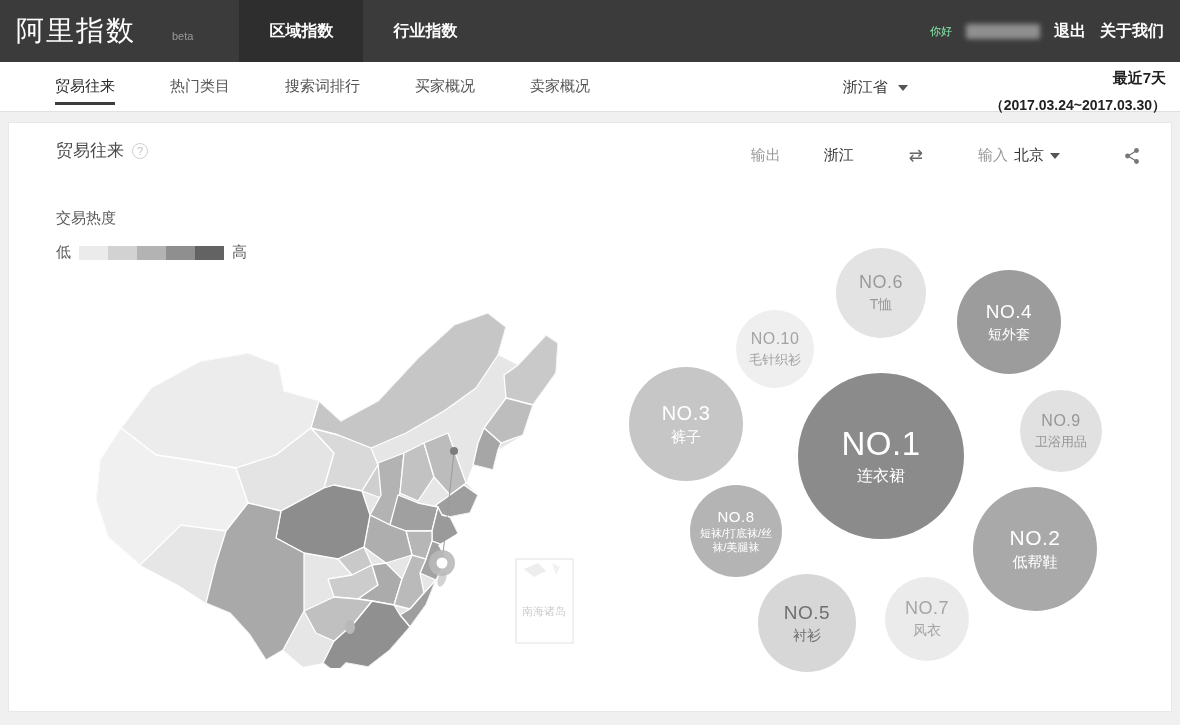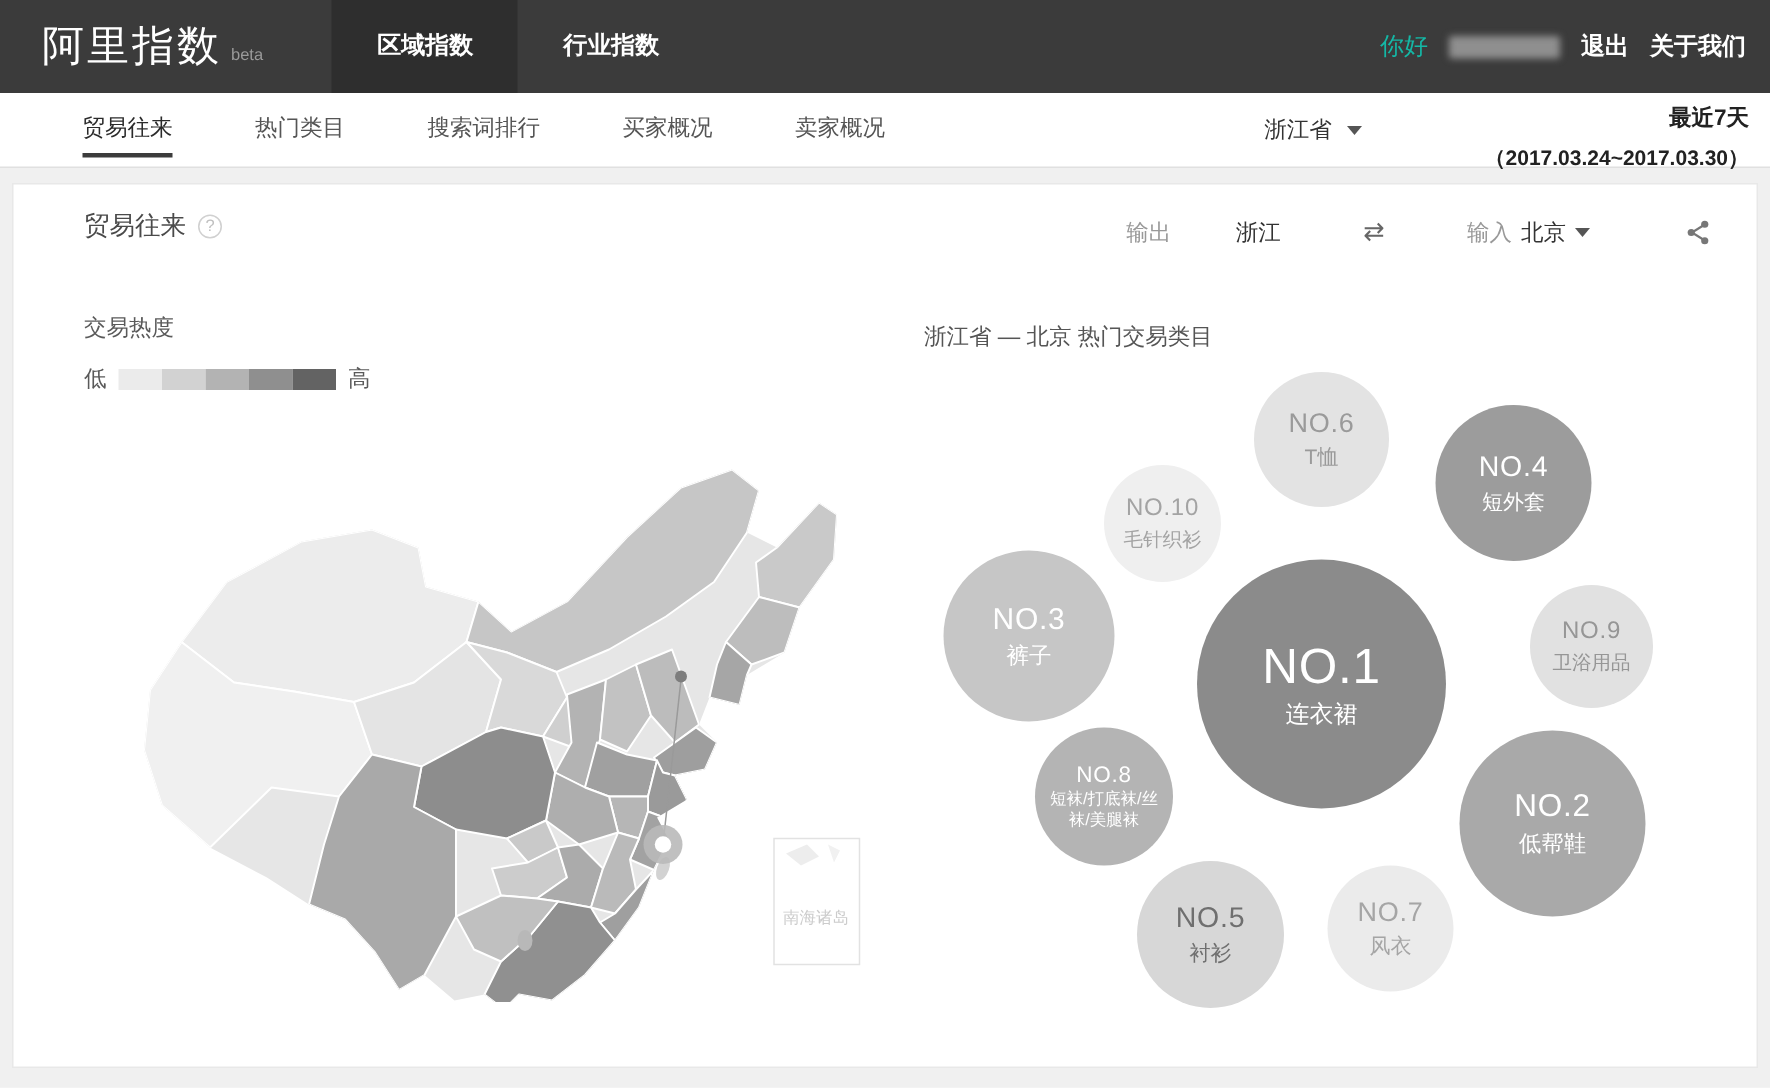--- a/index.html
+++ b/index.html
@@ -2,30 +2,30 @@
 <html><head>
 <meta charset="utf-8">
 <style>
   * { margin:0; padding:0; box-sizing:border-box; }
   html,body { width:1180px; height:725px; overflow:hidden;
     font-family:"Liberation Sans","DejaVu Sans",sans-serif; background:#f0f0f0; }
 
   
   .topnav { position:absolute; left:0; top:0; width:1180px; height:62px;
     background:#3b3b3b; display:flex; align-items:center; }
-  .logo-wrap { margin-left:28px; display:flex; align-items:baseline; }
+  .logo-wrap { margin-left:16px; display:flex; align-items:baseline;gap:30px; }
   .logo { color:#ffffff; font-size:28px; letter-spacing:2px; }
   .logo-beta { color:#9a9a9a; font-size:11px; margin-left:6px; }
   .topnav-tabs { display:flex; height:62px; margin-left:46px; }
   .toptab { height:62px; line-height:62px; padding:0 30px; color:#ffffff;
     font-size:16px; font-weight:bold; cursor:pointer; }
   .toptab.active { background:#2e2e2e; }
   .topnav-right { position:absolute; right:16px; top:0; height:62px;
     display:flex; align-items:center; gap:14px; }
-  .greeting { color:#14b8a6; font-size:16px; }
+  .greeting { color:#86efac; font-size:11px; }
   .user-blur { width:74px; height:15px; background:#8f8f8f; border-radius:2px;
     filter:blur(2.5px); }
   .navlink { color:#ffffff; font-size:16px; font-weight:bold; cursor:pointer; }
 
   
   .subnav { position:absolute; left:0; top:62px; width:1180px; height:50px;
     background:#ffffff; border-bottom:1px solid #e0e0e0; }
   .subtabs { display:flex; gap:55px; padding-left:55px; }
   .subtab { position:relative; height:50px; line-height:48px; font-size:15px;
     color:#555555; cursor:pointer; }
@@ -228,21 +228,20 @@
       </g>
       <g>
         <rect x="440" y="296" width="57" height="84" fill="#ffffff" stroke="#e2e2e2"></rect>
         <polygon points="448,306 462,300 470,308 458,314" fill="#ededed"></polygon>
         <polygon points="476,300 484,304 480,312" fill="#f1f1f1"></polygon>
         <text x="468" y="352" text-anchor="middle" font-size="11" fill="#cccccc">南海诸岛</text>
       </g>
     </svg>
   </div>
 
-  <div class="bubble-title">浙江省 — 北京 热门交易类目</div>
 
   <div class="bubble b1">
     <span class="rank">NO.1</span>
     <span class="cat">连衣裙</span>
   </div>
   <div class="bubble b2">
     <span class="rank">NO.2</span>
     <span class="cat">低帮鞋</span>
   </div>
   <div class="bubble b3">

